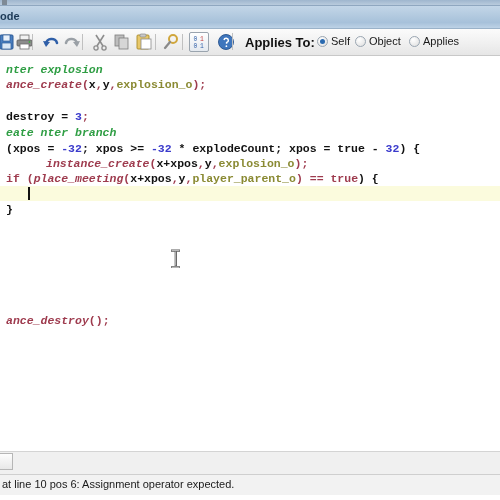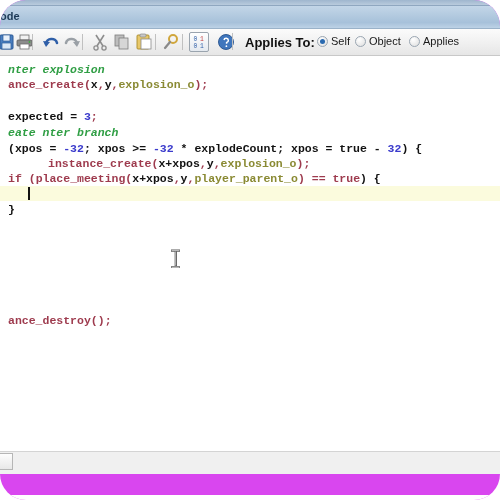--- a/index.html
+++ b/index.html
@@ -10,22 +10,21 @@
     overflow: hidden;
     background: #ffffff;
     font-family: "Liberation Sans", sans-serif;
   }
 
   #app {
     position: relative;
     width: 500px;
     height: 500px;
     overflow: hidden;
-    background: #d946ef;
-    border-radius: 26px;
+    background: #c4b5fd;
   }
 
   
   .win-topedge {
     position: absolute;
     left: 0; top: 0;
     width: 500px; height: 5px;
     background: linear-gradient(#9fb6ce, #b9cbdd);
     border-bottom: 1px solid #8fa7c0;
   }
@@ -124,47 +123,46 @@
   
   .editor {
     position: absolute;
     left: 0; top: 56px;
     width: 500px; height: 395px;
     background: #ffffff;
     overflow: hidden;
   }
   .code-line {
     position: absolute;
-    left: 0;
+    left: 6px;
     height: 15px;
     line-height: 15px;
     font-family: "Liberation Mono", "DejaVu Sans Mono", monospace;
     font-size: 11.5px;
     font-weight: bold;
     white-space: pre;
     color: #111111;
-    padding-left: 8px;
   }
   .hl-line {
     position: absolute;
     left: 0;
     width: 500px;
     height: 15px;
     background: #fbfbdd;
   }
   .caret {
     position: absolute;
     width: 2px;
     height: 13px;
     background: #111111;
   }
 
   
   .c-comment { color: #2f9e44; font-style: italic; font-weight: bold; }
-  .c-func    { color: #9e3b4e; }
+  .c-func    { color: #9e3b4e; font-style: italic; }
   .c-kw      { color: #9e3b4e; }
   .c-num     { color: #3b3bcc; }
   .c-res     { color: #8a8a33; }
   .c-plain   { color: #111111; }
   .c-punct   { color: #9e3b4e; }
 
   
   .ibeam {
     position: absolute;
     width: 11px; height: 19px;
@@ -327,36 +325,39 @@
     <div class="radio" style="left:409px"></div>
     <span class="radio-text" style="left:423px">Applies</span>
   </div>
 
   <div class="editor">
     <div id="hl" class="hl-line" style="top: 130px;"></div>
     <div id="code-layer">
         <div class="code-line" style="top: 6px;"><span class="c-comment">nter explosion</span></div>
         <div class="code-line" style="top: 21px;"><span class="c-func">ance_create</span><span class="c-punct">(</span><span class="c-plain">x</span><span class="c-punct">,</span><span class="c-plain">y</span><span class="c-punct">,</span><span class="c-res">explosion_o</span><span class="c-punct">);</span></div>
         <div class="code-line" style="top: 36px;"></div>
-        <div class="code-line" style="top: 53px;"><span class="c-plain">expected </span><span class="c-plain">= </span><span class="c-num">3</span><span class="c-punct">;</span></div>
+        <div class="code-line" style="top: 53px;"><span class="c-plain">destroy </span><span class="c-plain">= </span><span class="c-num">3</span><span class="c-punct">;</span></div>
         <div class="code-line" style="top: 69px;"><span class="c-comment">eate nter branch</span></div>
         <div class="code-line" style="top: 85px;"><span class="c-plain">(xpos = </span><span class="c-num">-32</span><span class="c-plain">; xpos &gt;= </span><span class="c-num">-32</span><span class="c-plain"> * explodeCount; xpos = true - </span><span class="c-num">32</span><span class="c-plain">) {</span></div>
         <div class="code-line" style="top: 100px; margin-left: 40px;"><span class="c-func">instance_create</span><span class="c-punct">(</span><span class="c-plain">x+xpos</span><span class="c-punct">,</span><span class="c-plain">y</span><span class="c-punct">,</span><span class="c-res">explosion_o</span><span class="c-punct">);</span></div>
         <div class="code-line" style="top: 115px;"><span class="c-kw">if </span><span class="c-punct">(</span><span class="c-func">place_meeting</span><span class="c-punct">(</span><span class="c-plain">x+xpos</span><span class="c-punct">,</span><span class="c-plain">y</span><span class="c-punct">,</span><span class="c-res">player_parent_o</span><span class="c-punct">) == </span><span class="c-kw">true</span><span class="c-plain">) {</span></div>
         <div class="code-line" style="top: 130px;"></div>
         <div class="code-line" style="top: 146px;"><span class="c-plain">}</span></div>
         <div class="code-line" style="top: 257px;"><span class="c-func">ance_destroy</span><span class="c-punct">();</span></div>
       </div>
     <div id="caret" class="caret" style="left: 28px; top: 131px;"></div>
     <div id="ibeam" class="ibeam" style="left: 170px; top: 193px;">
       <svg width="11" height="19" viewBox="0 0 11 19">
         <path d="M1 1 H10 M1 2.2 H10 M5.2 2 V17 M6.4 2 V17 M1 17.8 H10 M1 19 H10" stroke="#5a5a5a" stroke-width="1.1" fill="none"></path>
         <path d="M2 1.6 H9 M2 18.4 H9 M5.6 2.5 V16.5" stroke="#ffffff" stroke-width="0.5" fill="none"></path>
       </svg>
     </div>
   </div>
 
   <div class="bottom-strip"></div>
   <div class="scroll-nub"></div>
 
+  <div class="statusbar">
+    <span class="status-text">at line 10 pos 6: Assignment operator expected.</span>
+  </div>
 
   <div class="win-bottomedge"></div>
 </div>
 
 </body></html>

